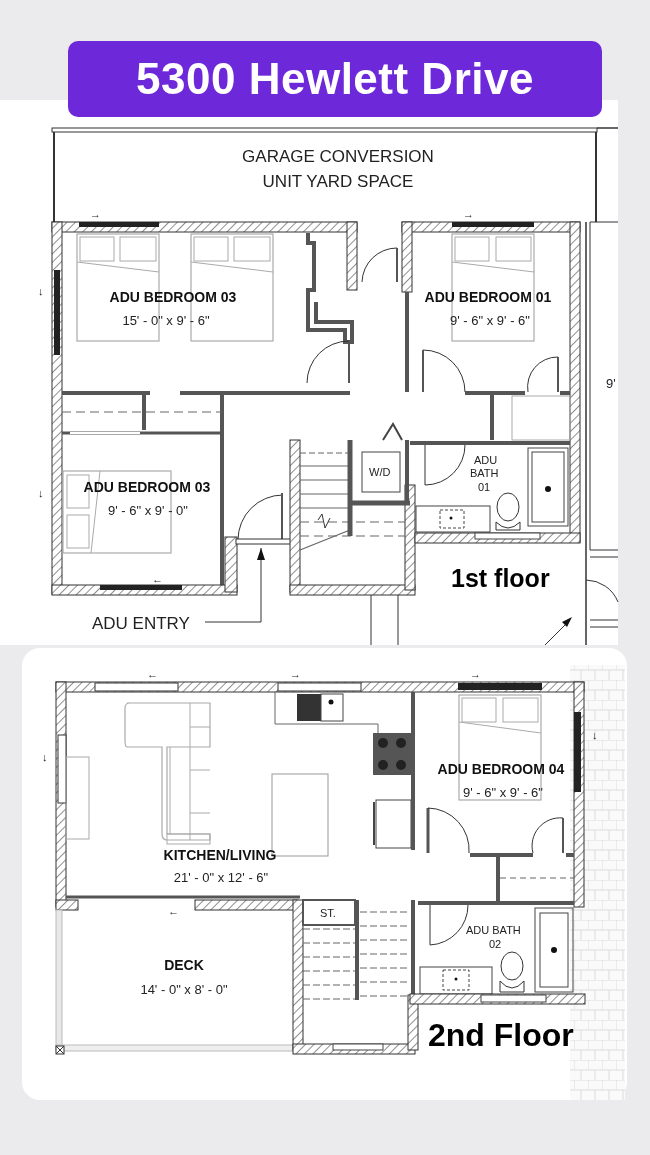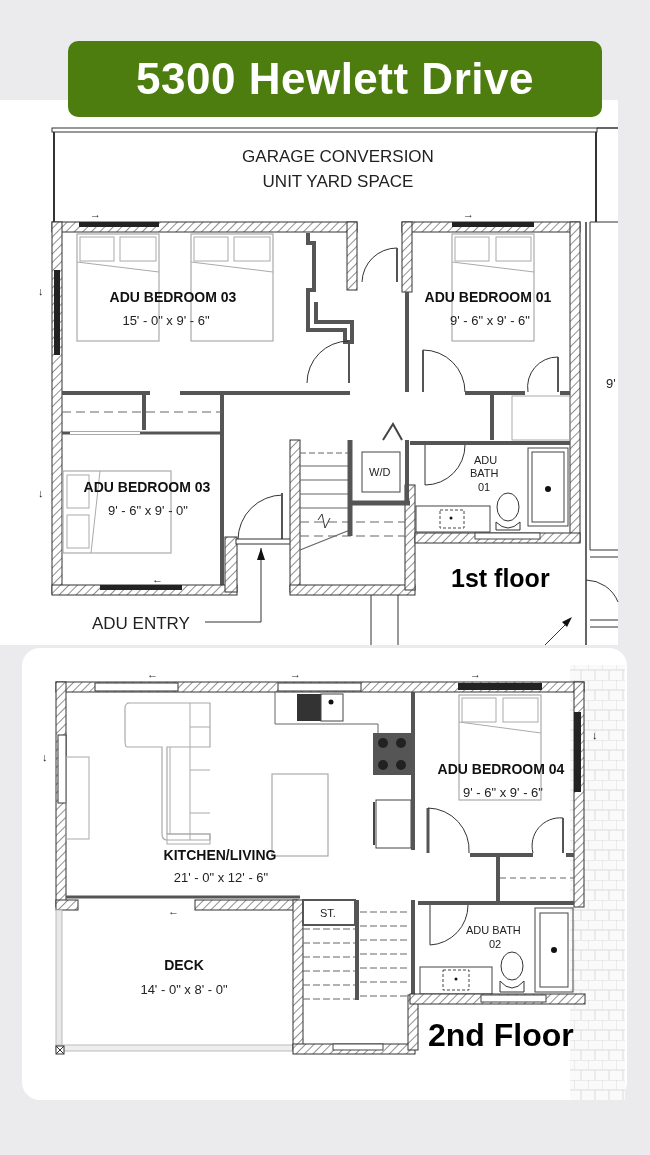--- a/index.html
+++ b/index.html
@@ -1,19 +1,19 @@
 <!DOCTYPE html>
 <html><head>
 <meta charset="utf-8">
 <style>
   html,body{margin:0;padding:0;}
   body{width:650px;height:1155px;background:#ebebed;position:relative;overflow:hidden;font-family:"Liberation Sans",sans-serif;}
   .sheet1{position:absolute;left:0;top:100px;width:618px;height:545px;background:#fff;}
   .sheet2{position:absolute;left:22px;top:648px;width:605px;height:452px;background:#fff;border-radius:18px;}
-  .title-badge{position:absolute;left:68px;top:41px;width:534px;height:76px;background:#4d7c0f;border-radius:10px;display:flex;align-items:center;justify-content:center;z-index:5;}
+  .title-badge{position:absolute;left:68px;top:41px;width:534px;height:76px;background:#6d28d9;border-radius:10px;display:flex;align-items:center;justify-content:center;z-index:5;}
   .title-text{color:#fff;font-weight:bold;font-size:44px;letter-spacing:0.5px;font-family:"Liberation Sans",sans-serif;}
   svg{position:absolute;left:0;top:0;}
   .room{font-family:"Liberation Sans",sans-serif;font-weight:bold;font-size:14px;fill:#111;}
   .dim{font-family:"Liberation Sans",sans-serif;font-size:13px;fill:#222;}
   .lbl{font-family:"Liberation Sans",sans-serif;font-size:17px;fill:#222;}
   .small{font-family:"Liberation Sans",sans-serif;font-size:11px;fill:#222;}
   .floorlbl{font-family:"Liberation Sans",sans-serif;font-weight:bold;fill:#000;}
 </style>
 </head>
 <body>

